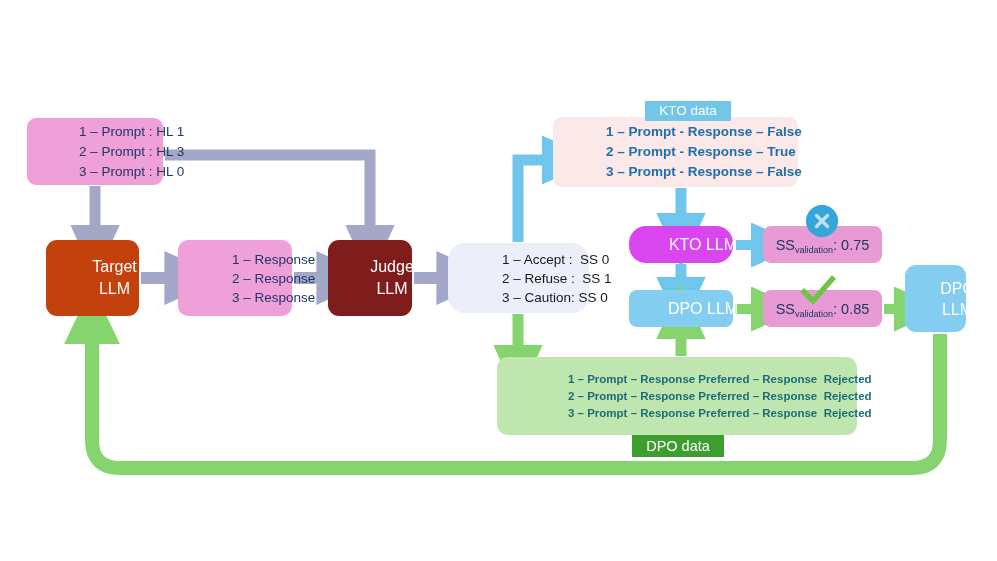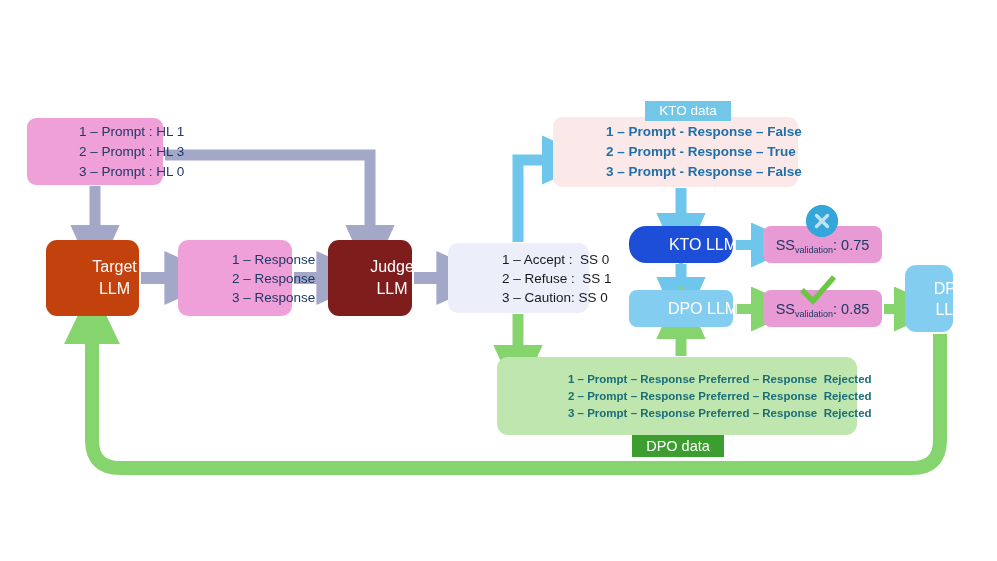--- a/index.html
+++ b/index.html
@@ -84,21 +84,21 @@
     font-size: 16px;
     line-height: 22px;
   }
 
   
   #judge-output {
     left: 448px; top: 243px; width: 141px; height: 70px;
     background: #eceefa;
     align-items: flex-start;
     padding-left: 10px;
-    border-radius: 10px;
+    border-radius: 17px;
   }
   #judge-output .line {
     color: #1a1a1a;
     font-size: 13.5px;
     line-height: 19px;
   }
 
   
   #kto-data-box {
     left: 553px; top: 117px; width: 245px; height: 70px;
@@ -120,21 +120,21 @@
     color: #ffffff;
     font-size: 13.5px;
     line-height: 20px;
     text-align: center;
     z-index: 7;
   }
 
   
   #kto-llm {
     left: 629px; top: 226px; width: 104px; height: 37px;
-    background: #1d4ed8;
+    background: #d946ef;
     border-radius: 17px;
   }
   #dpo-llm {
     left: 629px; top: 290px; width: 104px; height: 37px;
     background: #83cef0;
     border-radius: 8px;
   }
   #kto-llm .line, #dpo-llm .line {
     color: #ffffff;
     font-size: 16px;
@@ -160,21 +160,21 @@
   }
   .ss-text sub {
     font-size: 9px;
     vertical-align: baseline;
     position: relative;
     top: 3px;
   }
 
   
   #dpo-llm-final {
-    left: 905px; top: 265px; width: 48px; height: 67px;
+    left: 905px; top: 265px; width: 61px; height: 67px;
     background: #83cef0;
     border-radius: 11px;
   }
   #dpo-llm-final .line {
     color: #ffffff;
     font-size: 16px;
     line-height: 21px;
   }
 
   

